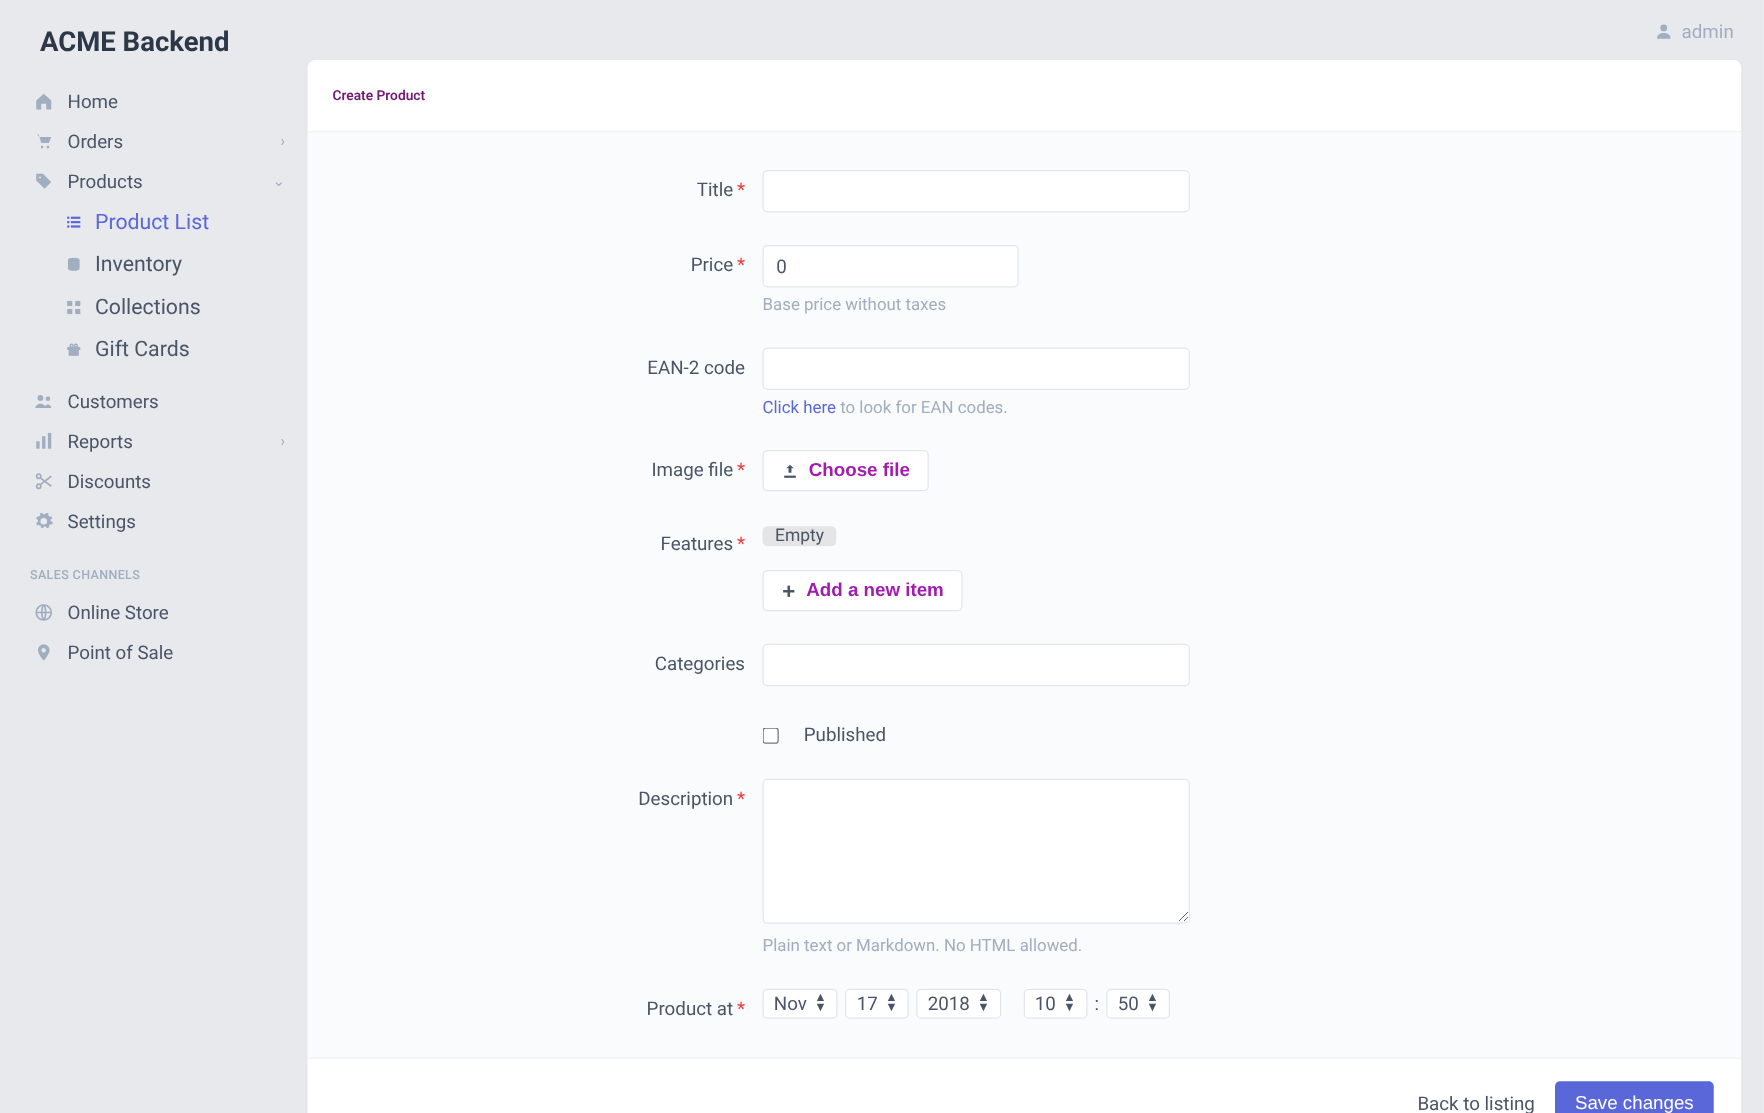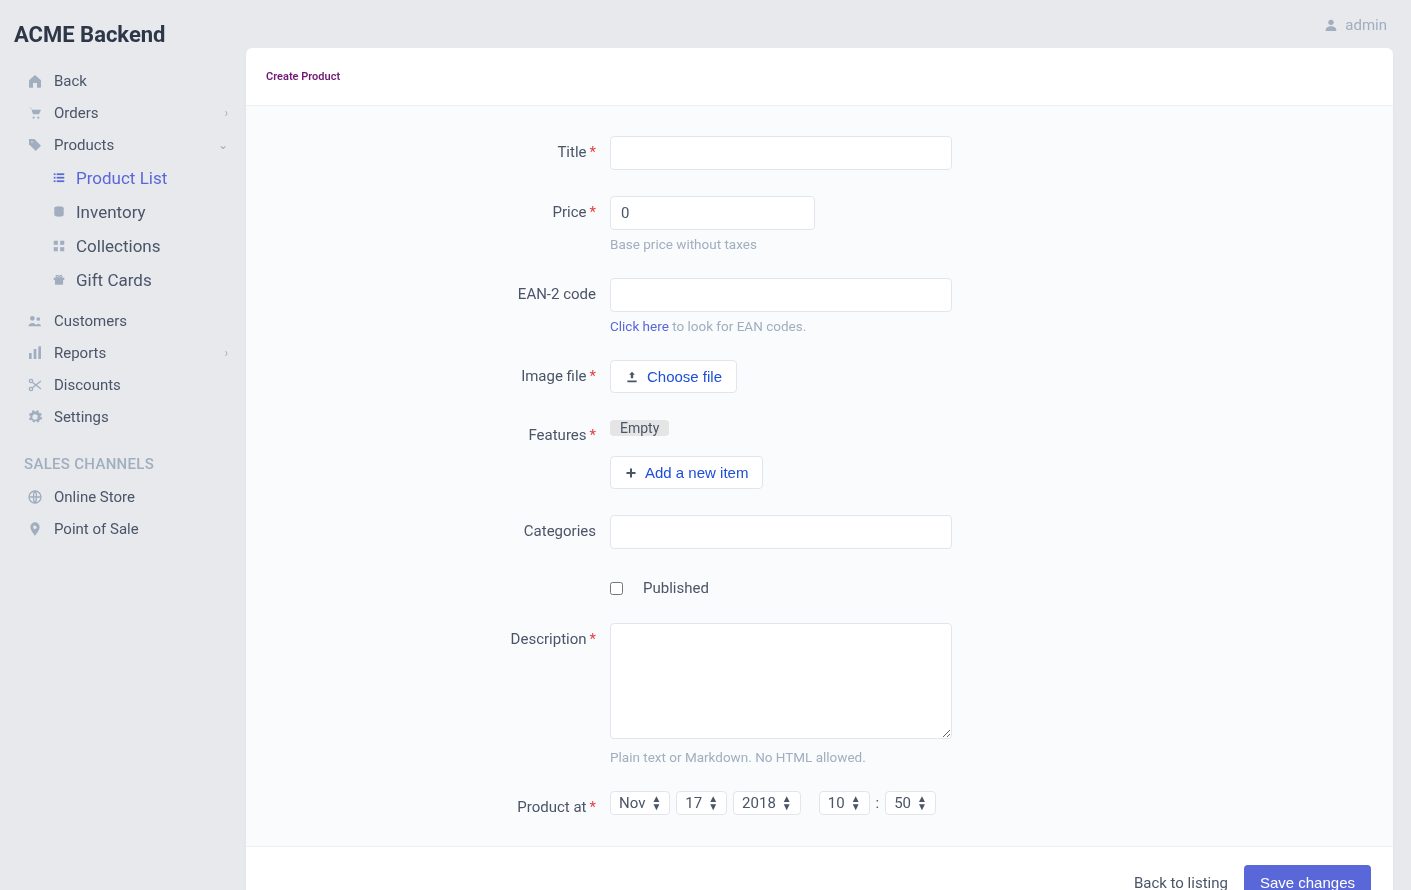--- a/index.html
+++ b/index.html
@@ -15,21 +15,21 @@
 }
 .sidebar {
   width: 246px;
   padding: 22px 0 0 0;
   flex-shrink: 0;
 }
 .brand {
   font-size: 22px;
   font-weight: 700;
   color: #2d3748;
-  padding: 0 24px 18px 14px;
+  padding: 0 24px 18px 32px;
 }
 .nav-item, .sub-item {
   display: flex;
   align-items: center;
   padding: 7px 24px;
   color: #4a5568;
   cursor: pointer;
   font-size: 15px;
   position: relative;
 }
@@ -54,21 +54,21 @@
 }
 .sub-item .sic {
   width: 18px;
   margin-right: 6px;
   color: #a0aec0;
   display:inline-flex;
 }
 .sub-item.active { color: #5a67d8; }
 .sub-item.active .sic { color: #5a67d8; }
 .section-label {
-  font-size: 15px;
+  font-size: 10px;
   color: #a0aec0;
   letter-spacing: .3px;
   padding: 22px 24px 8px 24px;
   font-weight: 500;
 }
 .admin-corner {
   position: fixed;
   top: 16px;
   right: 24px;
   color: #a0aec0;
@@ -140,25 +140,26 @@
   font-size: 13.5px;
   margin-top: 6px;
 }
 .help a { color: #5a67d8; text-decoration: none; }
 .btn {
   border: 1px solid #e2e6ec;
   background: #fff;
   border-radius: 4px;
   padding: 7px 14px;
   font-size: 15px;
-  color: #1d4ed8;
+  color: #a21caf;
   cursor: pointer;
   display: inline-flex;
   align-items: center;
   gap: 8px;
+  font-weight: bold;
 }
 .badge {
   display:inline-block;
   background: #e5e5e5;
   color: #4a5568;
   border-radius: 4px;
   padding: 0 10px;
   font-size: 14px;
 }
 .chk-wrap {
@@ -214,21 +215,21 @@
 <div class="page">
   <div class="sidebar">
     <div class="brand">ACME Backend</div>
 
     <div class="nav-item">
       <span class="ic">
           <svg width="16" height="16" viewBox="0 0 24 24" fill="#a0aec0">
             <path d="M3 11l9-8 9 8v10a1 1 0 01-1 1h-5v-7H9v7H4a1 1 0 01-1-1z"></path>
           </svg>
         </span>
-      <span>Back</span>
+      <span>Home</span>
     </div>
 
     <div class="nav-item">
       <span class="ic">
           <svg width="16" height="16" viewBox="0 0 24 24" fill="#a0aec0">
             <path d="M4 4h2l3 10h9l3-7H7"></path>
             <circle cx="10" cy="19" r="1.6"></circle>
             <circle cx="17" cy="19" r="1.6"></circle>
           </svg>
         </span>

